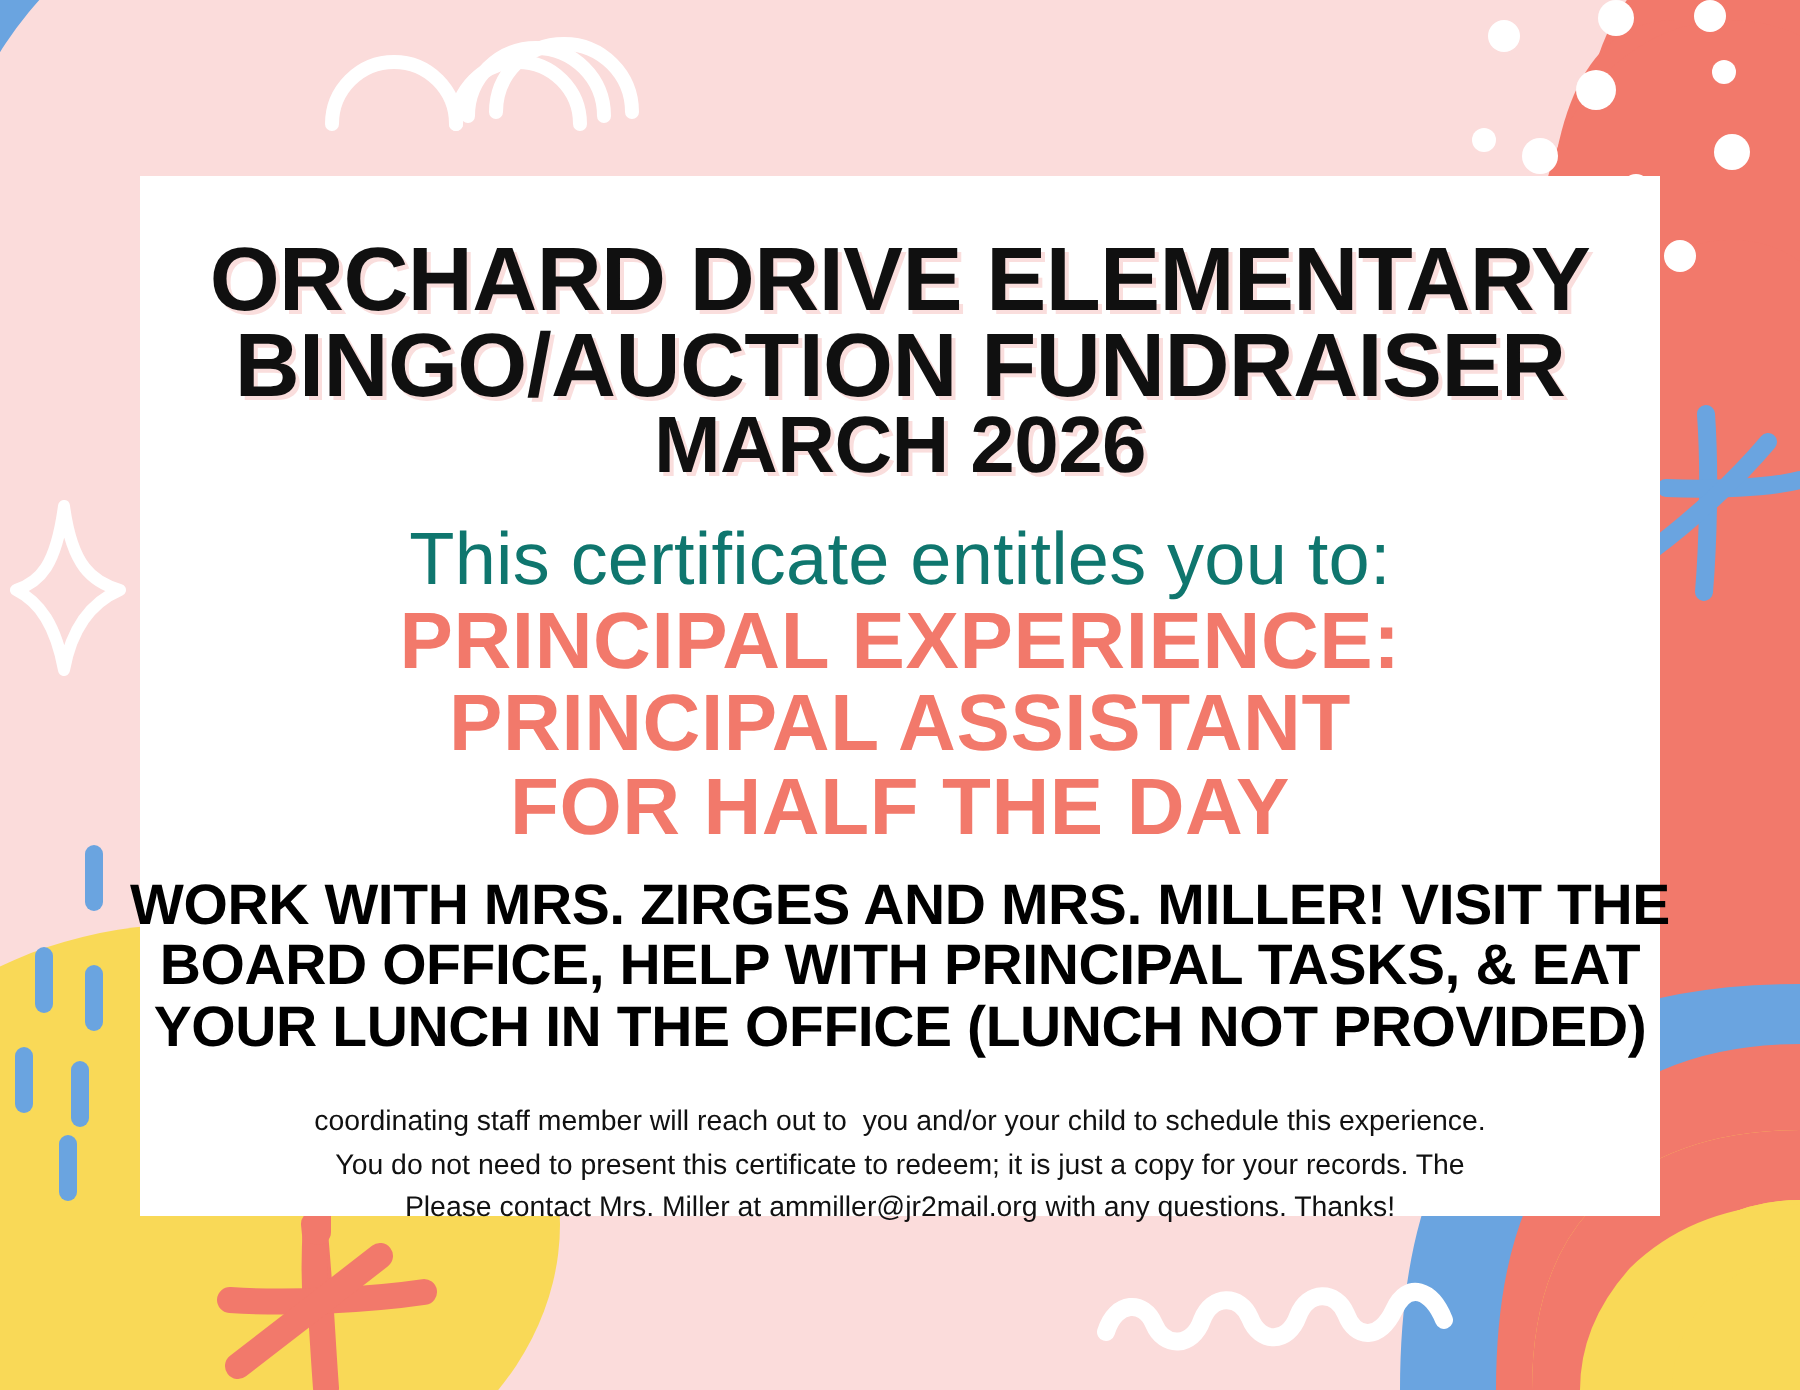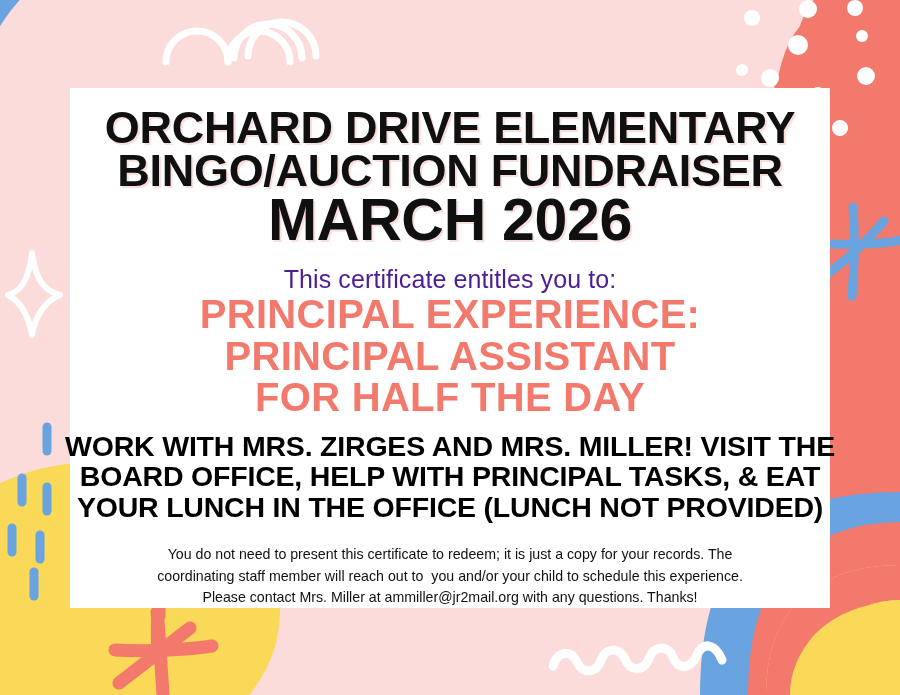--- a/index.html
+++ b/index.html
@@ -27,21 +27,21 @@
 
   
   .card {
     position: absolute;
     left: 70px;
     top: 88px;
     width: 760px;
     height: 520px;
     background: #ffffff;
     box-sizing: border-box;
-    padding: 18px 26px 14px 26px;
+    padding: 30px 26px 14px 26px;
     display: flex;
     flex-direction: column;
     align-items: center;
     z-index: 5;
   }
 
   .title-block {
     text-align: center;
     color: #101010;
     font-weight: 800;
@@ -49,27 +49,27 @@
     line-height: 0.96;
     letter-spacing: -0.3px;
     text-transform: uppercase;
     font-stretch: condensed;
     text-shadow: 2px 2px 0 #fadedd;
     margin: 0;
   }
   .title-line { display: block; white-space: nowrap; }
   .title-line.l1 { font-size: 45px; }
   .title-line.l2 { font-size: 45px; }
-  .title-line.l3 { font-size: 59px; }
+  .title-line.l3 { font-size: 40px; }
 
   .entitles {
     margin-top: 16px;
-    font-size: 25px;
+    font-size: 37px;
     font-weight: 400;
-    color: #4c1d95;
+    color: #0f766e;
     letter-spacing: 0.1px;
     text-align: center;
   }
 
   .award {
     text-align: center;
     color: #f2796b;
     font-weight: 800;
     font-size: 40px;
     line-height: 1.04;
@@ -214,19 +214,19 @@
       <span class="award-line">FOR HALF THE DAY</span>
     </div>
 
     <div class="details">
       <span class="details-line">WORK WITH MRS. ZIRGES AND MRS. MILLER! VISIT THE</span>
       <span class="details-line">BOARD OFFICE, HELP WITH PRINCIPAL TASKS, &amp; EAT</span>
       <span class="details-line">YOUR LUNCH IN THE OFFICE (LUNCH NOT PROVIDED)</span>
     </div>
 
     <div class="fineprint">
+      <span class="fine-line">coordinating staff member will reach out to  you and/or your child to schedule this experience.</span>
       <span class="fine-line">You do not need to present this certificate to redeem; it is just a copy for your records. The</span>
-      <span class="fine-line">coordinating staff member will reach out to  you and/or your child to schedule this experience.</span>
       <span class="fine-line">Please contact Mrs. Miller at ammiller@jr2mail.org with any questions. Thanks!</span>
     </div>
 
   </div>
 </div>
 
 </body></html>

